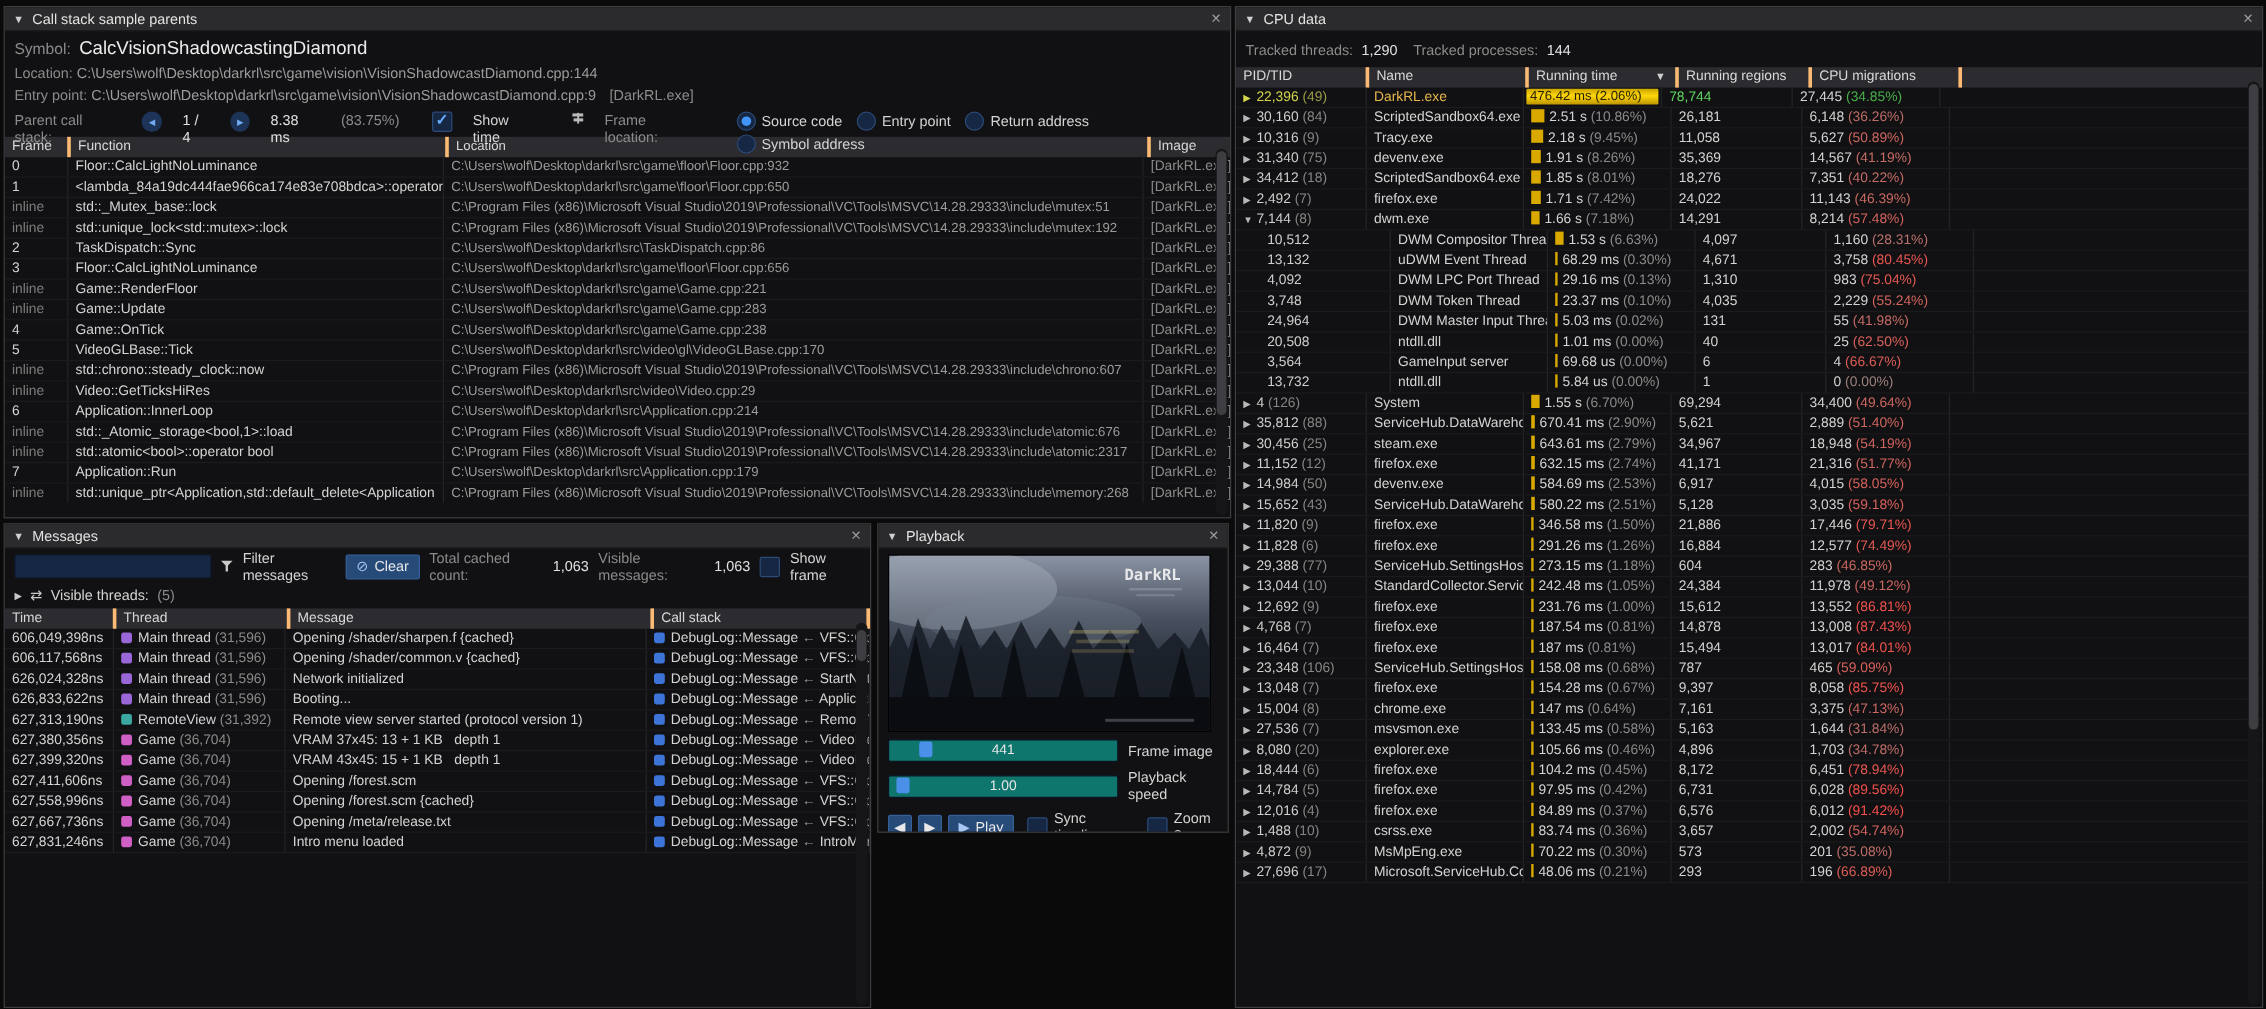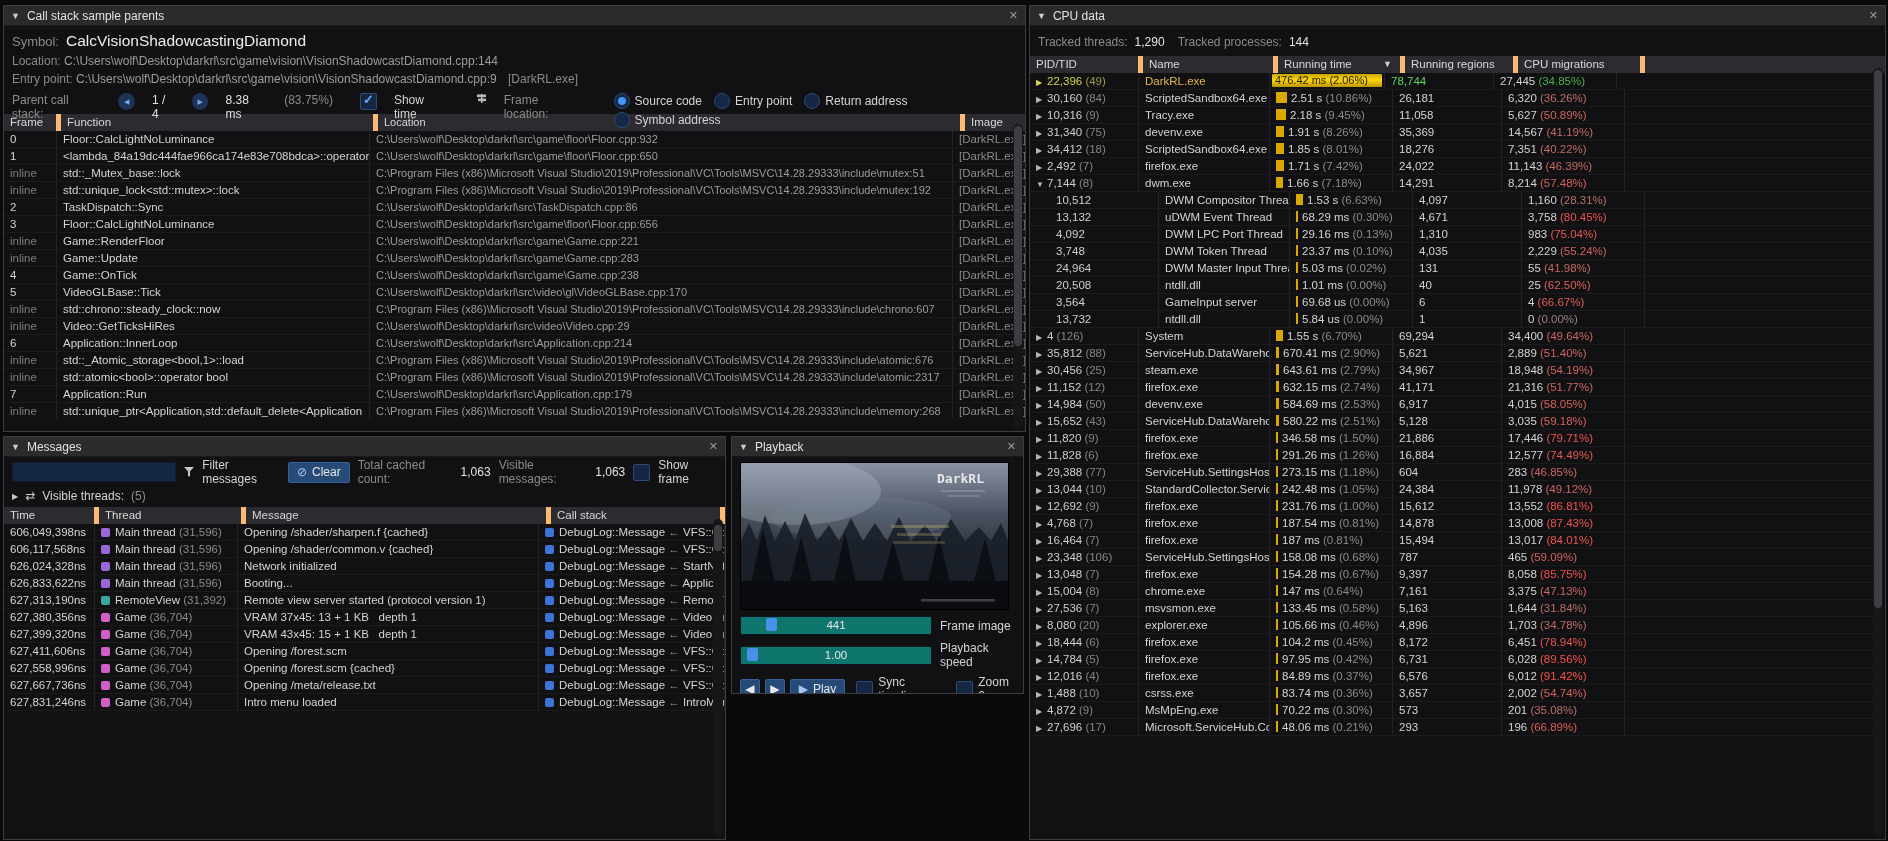--- a/index.html
+++ b/index.html
@@ -20,21 +20,21 @@
   .hl2{margin-top:4px}
   .ctr{display:flex;align-items:flex-start;gap:17px;margin-top:7px;height:19px}
   .rb{width:17px;height:17px;border-radius:50%;background:#1d3357;color:#72a9f2;font-size:7px;display:inline-flex;align-items:center;justify-content:center}
   .cb{width:15px;height:15px;background:#152742;border:1px solid #2c4a78;display:inline-block;position:relative;border-radius:2px;flex:none}
   .cb.checked::after{content:"✓";color:#67a9f9;position:absolute;left:2px;top:-2px;font-size:13px;font-weight:bold}
   .radio{width:14px;height:14px;border-radius:50%;background:#152742;border:1px solid #2c4a78;display:inline-block;position:relative}
   .radio.sel::after{content:"";position:absolute;inset:3px;border-radius:50%;background:#4296fa}
   .ritem{display:inline-flex;align-items:center;gap:5px;margin-left:12px}
   
   .thead{display:flex;height:17px;line-height:17px;background:#2c2c30;color:#d8d8d8;font-size:11.5px}
-  .thead>div{padding:0 6px;border-right:5px solid #fdba74;overflow:hidden;white-space:nowrap;display:flex}
+  .thead>div{padding:0 6px;border-right:3px solid #fdba74;overflow:hidden;white-space:nowrap;display:flex}
   .sortarr{margin-left:auto;font-size:9px;color:#cfcfcf;padding-right:2px}
   .trow{display:flex;height:16px;line-height:16px;font-size:11.5px;border-bottom:1px solid #1b1b1d}
   .trow>div{padding:0 6px;border-right:1px solid #232327;overflow:hidden;white-space:nowrap}
   .trow.tall{height:32px}
   .trow.tall>div{white-space:normal;word-break:break-all;line-height:15px;padding-top:1px}
   .cs-c1{width:40px;flex:none}.cs-c2{width:300px;flex:none}.cs-c3{width:570px;flex:none;font-size:11px}.cs-c4{width:103px;flex:none}
   .inl{color:#7d7d7d}
   .ms-c1{width:78px;flex:none}.ms-c2{width:130px;flex:none}.ms-c3{width:288px;flex:none}.ms-c4{flex:1}
   .cp-c1{width:96px;flex:none}.cp-c2{width:118px;flex:none}.cp-c3{width:110px;flex:none}.cp-c4{width:96px;flex:none}.cp-c5{width:110px;flex:none}
   .cp-c1.child{padding-left:26px}
@@ -466,21 +466,21 @@
           <div class="fullbar">476.42 ms (2.06%)</div>
         </div>
         <div class="cp-c4">78,744</div>
         <div class="cp-c5"><span>27,445 </span><span style="color: rgb(73, 176, 73);">(34.85%)</span></div>
       </div>
       <div class="trow">
         <div class="cp-c1"><span class="arrow">▶</span><span class="pidtxt">30,160</span><span class="cnt"> (84)</span></div>
         <div class="cp-c2">ScriptedSandbox64.exe</div>
         <div class="cp-c3"><span class="chip" style="width: 11px;"></span><span>2.51 s </span><span class="dim">(10.86%)</span></div>
         <div class="cp-c4">26,181</div>
-        <div class="cp-c5"><span>6,320 </span><span style="color: rgb(191, 109, 103);">(36.26%)</span></div>
+        <div class="cp-c5"><span>6,148 </span><span style="color: rgb(191, 109, 103);">(36.26%)</span></div>
       </div>
       <div class="trow">
         <div class="cp-c1"><span class="arrow">▶</span><span class="pidtxt">10,316</span><span class="cnt"> (9)</span></div>
         <div class="cp-c2">Tracy.exe</div>
         <div class="cp-c3"><span class="chip" style="width: 10px;"></span><span>2.18 s </span><span class="dim">(9.45%)</span></div>
         <div class="cp-c4">11,058</div>
         <div class="cp-c5"><span>5,627 </span><span style="color: rgb(206, 102, 96);">(50.89%)</span></div>
       </div>
       <div class="trow">
         <div class="cp-c1"><span class="arrow">▶</span><span class="pidtxt">31,340</span><span class="cnt"> (75)</span></div>

